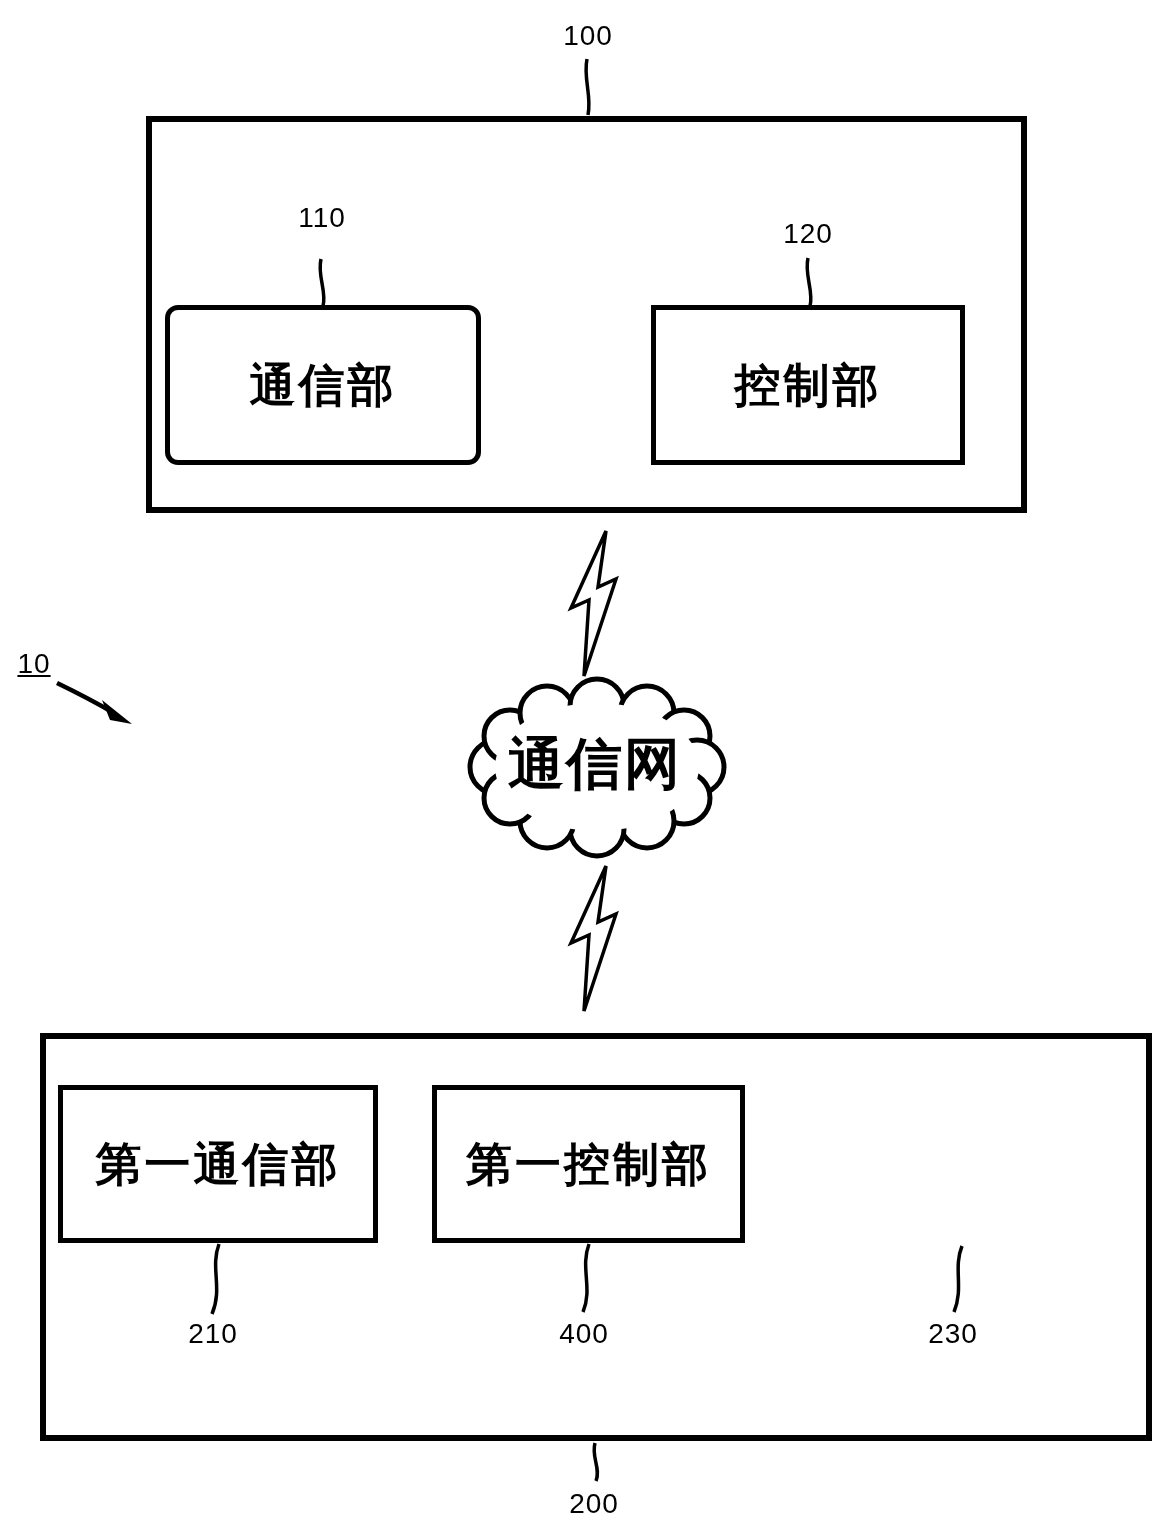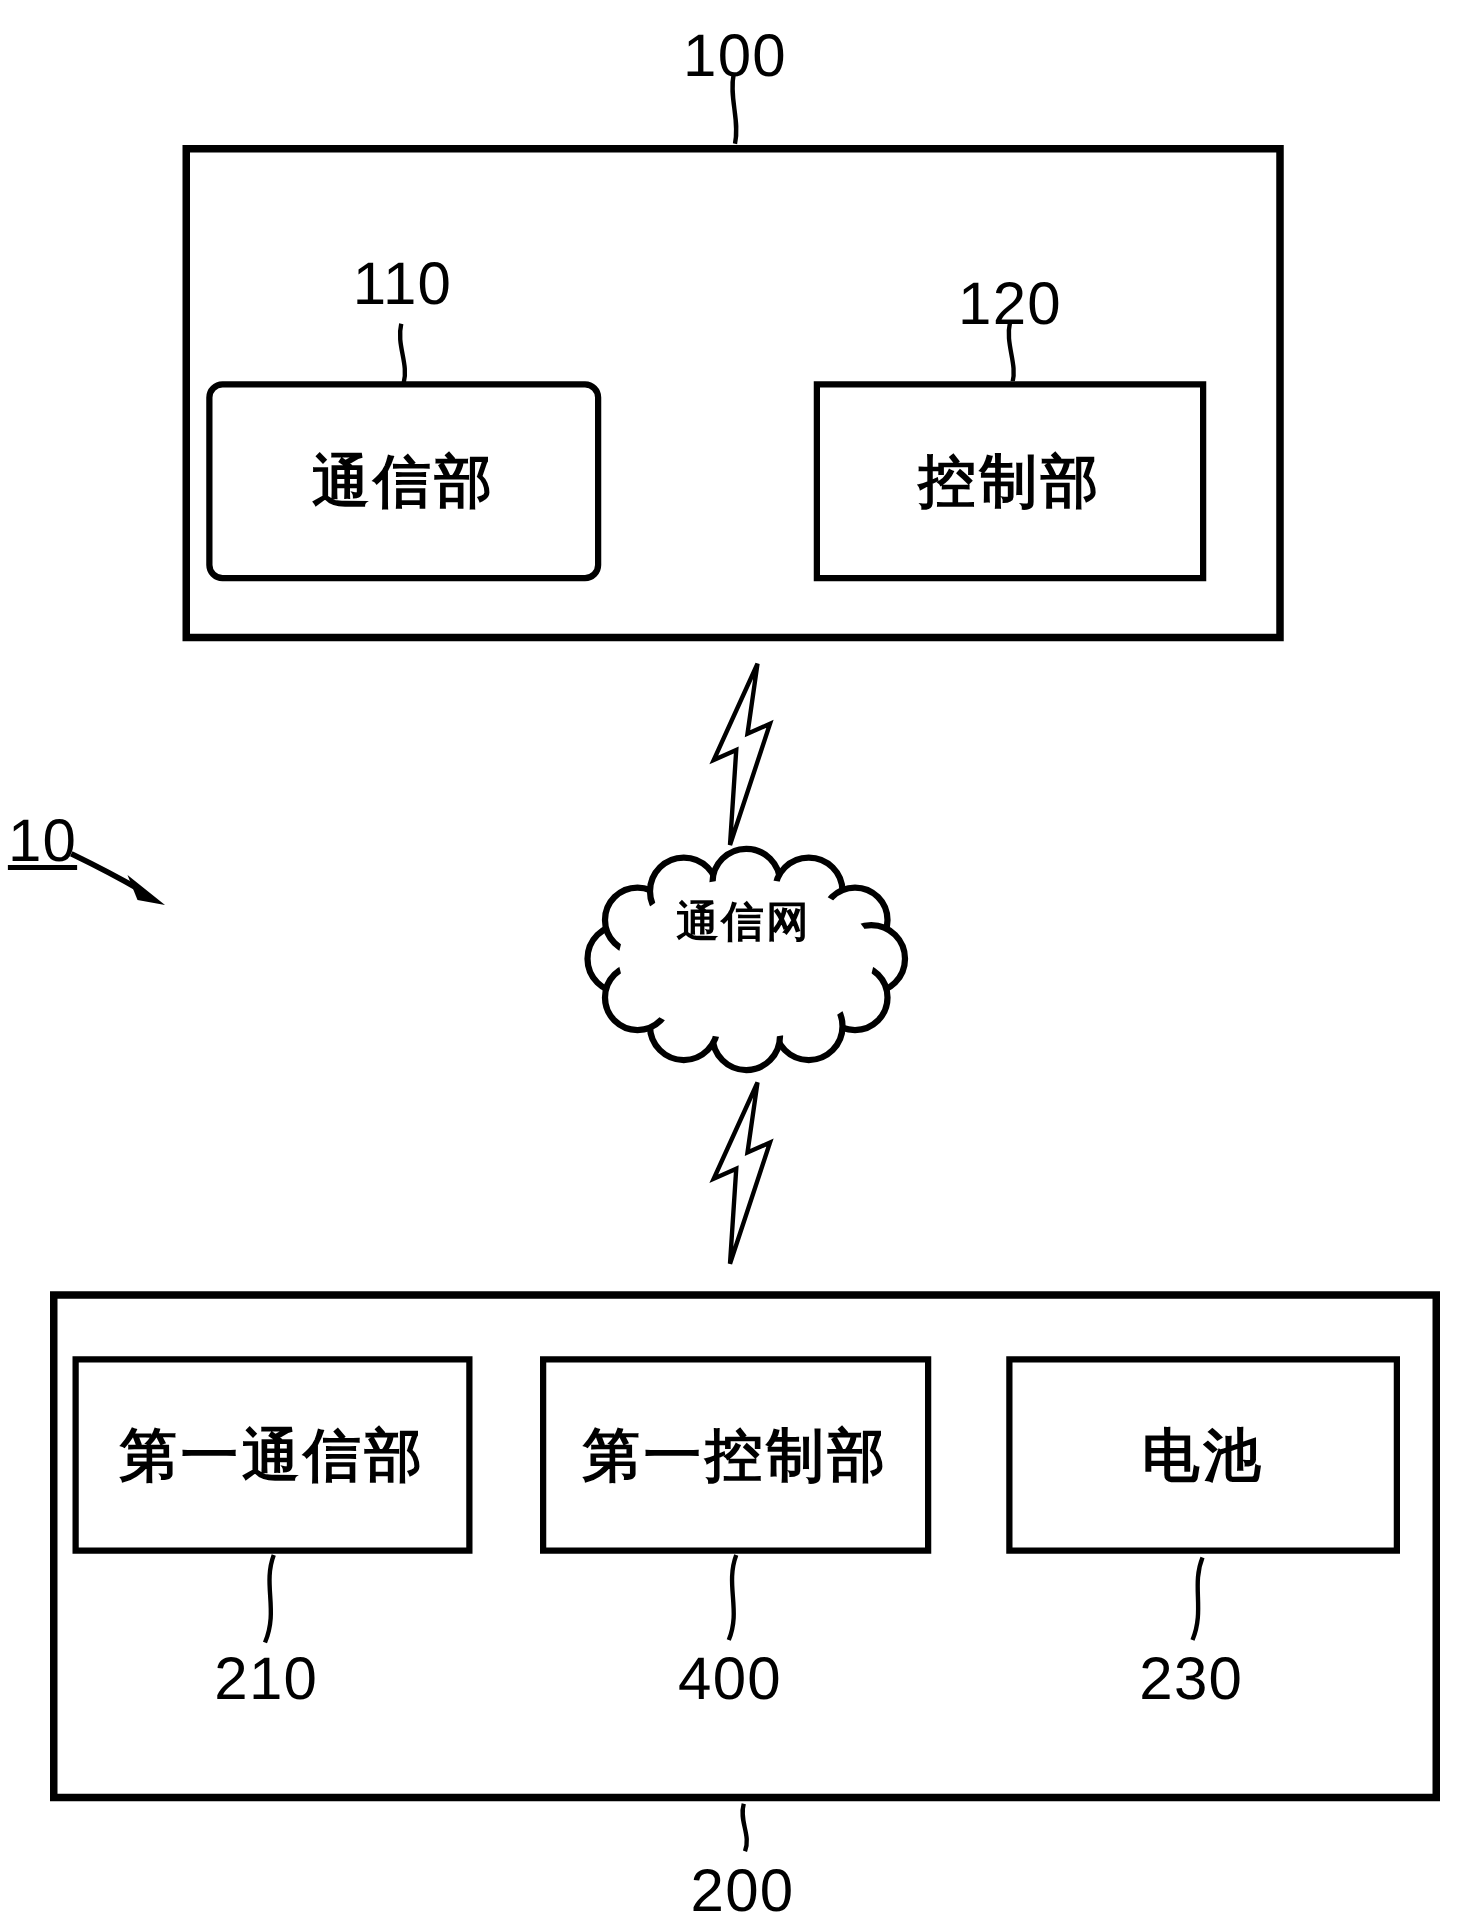--- a/index.html
+++ b/index.html
@@ -29,32 +29,32 @@
     font-weight:bold;
     color:#000;
     font-size:46px;
     letter-spacing:3px;
     white-space:nowrap;
     line-height:1;
   }
   .num{
     position:absolute;
     transform:translateX(-50%);
-    font-size:48px;
+    font-size:28px;
     color:#000;
     letter-spacing:1px;
     white-space:nowrap;
     z-index:4;
     line-height:1;
   }
   #cloud-text{
     position:absolute;
-    left:595px;top:738px;
+    left:595px;top:763px;
     transform:translate(-50%,-50%);
-    font-size:34px;
+    font-size:56px;
     letter-spacing:2px;
     z-index:4;
   }
 </style>
 </head>
 <body>
 
 <div id="canvas">
 
   <svg id="lines" width="1170" height="1535" viewBox="0 0 1170 1535">
@@ -122,20 +122,17 @@
   <div class="box inner" style="left:58px;top:1085px;width:320px;height:158px;">
     <span class="cjk">第一通信部</span>
   </div>
   <div class="num" style="left:213px;top:1320px;">210</div>
 
   <div class="box inner" style="left:432px;top:1085px;width:313px;height:158px;">
     <span class="cjk">第一控制部</span>
   </div>
   <div class="num" style="left:584px;top:1320px;">400</div>
 
-  <div class="box inner" style="left:805px;top:1085px;width:315px;height:158px;">
-    <span class="cjk">电池</span>
-  </div>
   <div class="num" style="left:953px;top:1320px;">230</div>
 
   <div class="num" style="left:594px;top:1490px;">200</div>
 
 </div>
 
 </body></html>

